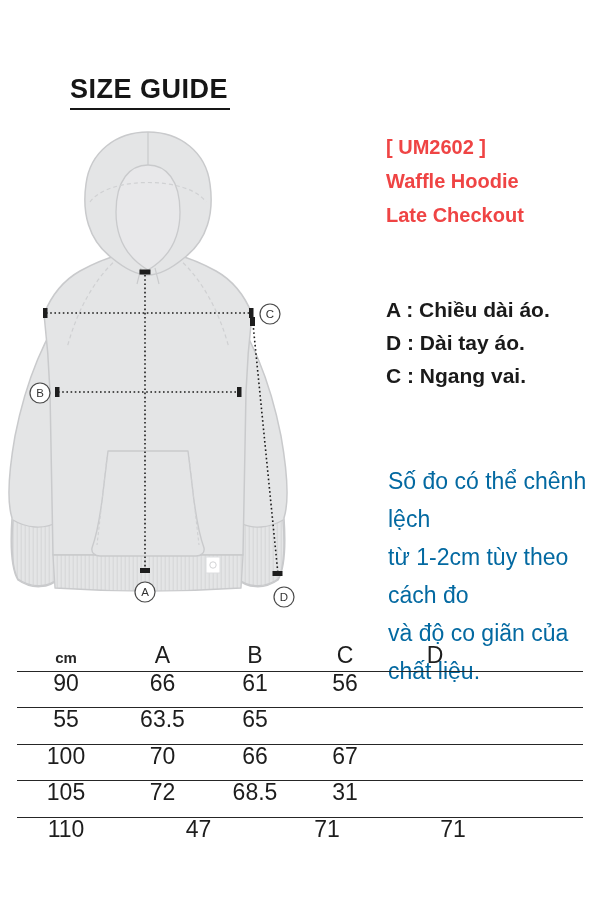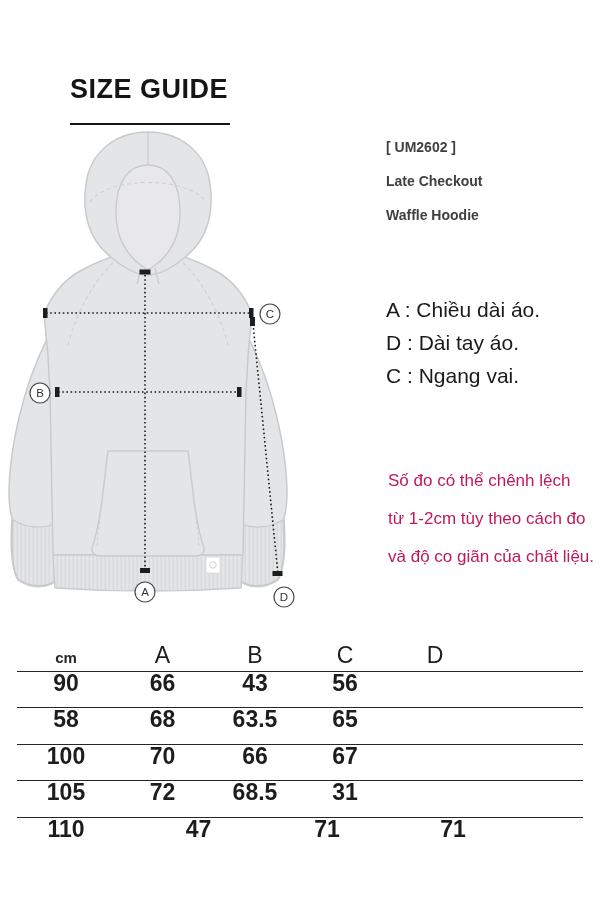--- a/index.html
+++ b/index.html
@@ -5,39 +5,39 @@
   html,body{margin:0;padding:0;background:#fff;}
   .canvas{
     position:relative;width:600px;height:900px;background:#ffffff;
     font-family:"Liberation Sans","DejaVu Sans",sans-serif;
     color:#1a1a1a;overflow:hidden;
   }
   
   .title{
     position:absolute;left:70px;top:74px;
     font-size:27px;font-weight:bold;letter-spacing:.5px;color:#161616;
-    border-bottom:2.5px solid #161616;padding:0 2px 18px 0;
+    border-bottom:2.5px solid #161616;padding:0 2px 3px 0;
   }
   
   .diagram{position:absolute;left:0;top:118px;width:320px;height:520px;}
   
   .product{position:absolute;left:386px;top:130px;width:205px;
-    font-size:14px;font-weight:bold;line-height:34px;color:#404040;}
+    font-size:20px;font-weight:bold;line-height:34px;color:#ef4444;}
   .legend{position:absolute;left:386px;top:293px;width:205px;
-    font-size:21px;line-height:33px;color:#1a1a1a;}
+    font-size:21px;line-height:33px;color:#1a1a1a;font-weight:bold;}
   .note{position:absolute;left:388px;top:462px;width:210px;
-    font-size:17px;line-height:38px;color:#be185d;}
+    font-size:23px;line-height:38px;color:#0369a1;}
   
   .size-table{position:absolute;left:17px;right:17px;top:640px;}
   .t-row{
     display:grid;grid-template-columns:98px 95px 90px 90px 90px 1fr;
     align-items:end;box-sizing:border-box;
   }
   .t-head{height:32px;border-bottom:1.6px solid #262626;padding-bottom:4px;}
-  .t-data{height:36.4px;border-bottom:1.6px solid #262626;padding-bottom:19px;font-weight:bold;}
+  .t-data{height:36.4px;border-bottom:1.6px solid #262626;padding-bottom:19px;}
   .t-data.last{border-bottom:none;gap:36px;}
   .t-cell{text-align:center;font-size:23px;color:#1d1d1d;line-height:1;}
   .t-unit{font-size:15px;font-weight:bold;color:#262626;padding-bottom:2px;}
 </style>
 </head>
 <body>
 
 <div class="canvas">
 
   <div class="title">SIZE GUIDE</div>
@@ -120,22 +120,22 @@
       </g>
       <g>
         <circle cx="284" cy="479" r="10" fill="#fff" stroke="#4a4a4a" stroke-width="1.2"></circle>
         <text x="284" y="483" text-anchor="middle">D</text>
       </g>
     </g>
   </svg>
 
   <div class="product">
     <div>[ UM2602 ]</div>
+    <div>Waffle Hoodie</div>
     <div>Late Checkout</div>
-    <div>Waffle Hoodie</div>
   </div>
 
   <div class="legend">
     <div>A : Chiều dài áo.</div>
     <div>D : Dài tay áo.</div>
     <div>C : Ngang vai.</div>
   </div>
 
   <div class="note">
     <div>Số đo có thể chênh lệch</div>
@@ -149,29 +149,28 @@
       <div class="t-cell">A</div>
       <div class="t-cell">B</div>
       <div class="t-cell">C</div>
       <div class="t-cell">D</div>
       <div class="t-cell"></div>
     </div>
 
     <div class="t-row t-data">
       <div class="t-cell">90</div>
       <div class="t-cell">66</div>
-      <div class="t-cell">43</div>
+      <div class="t-cell">61</div>
       <div class="t-cell">56</div>
       <div class="t-cell"></div>
       <div class="t-cell"></div>
     </div>
 
     <div class="t-row t-data">
-      <div class="t-cell">58</div>
-      <div class="t-cell">68</div>
+      <div class="t-cell">55</div>
       <div class="t-cell">63.5</div>
       <div class="t-cell">65</div>
       <div class="t-cell"></div>
       <div class="t-cell"></div>
     </div>
 
     <div class="t-row t-data">
       <div class="t-cell">100</div>
       <div class="t-cell">70</div>
       <div class="t-cell">66</div>

